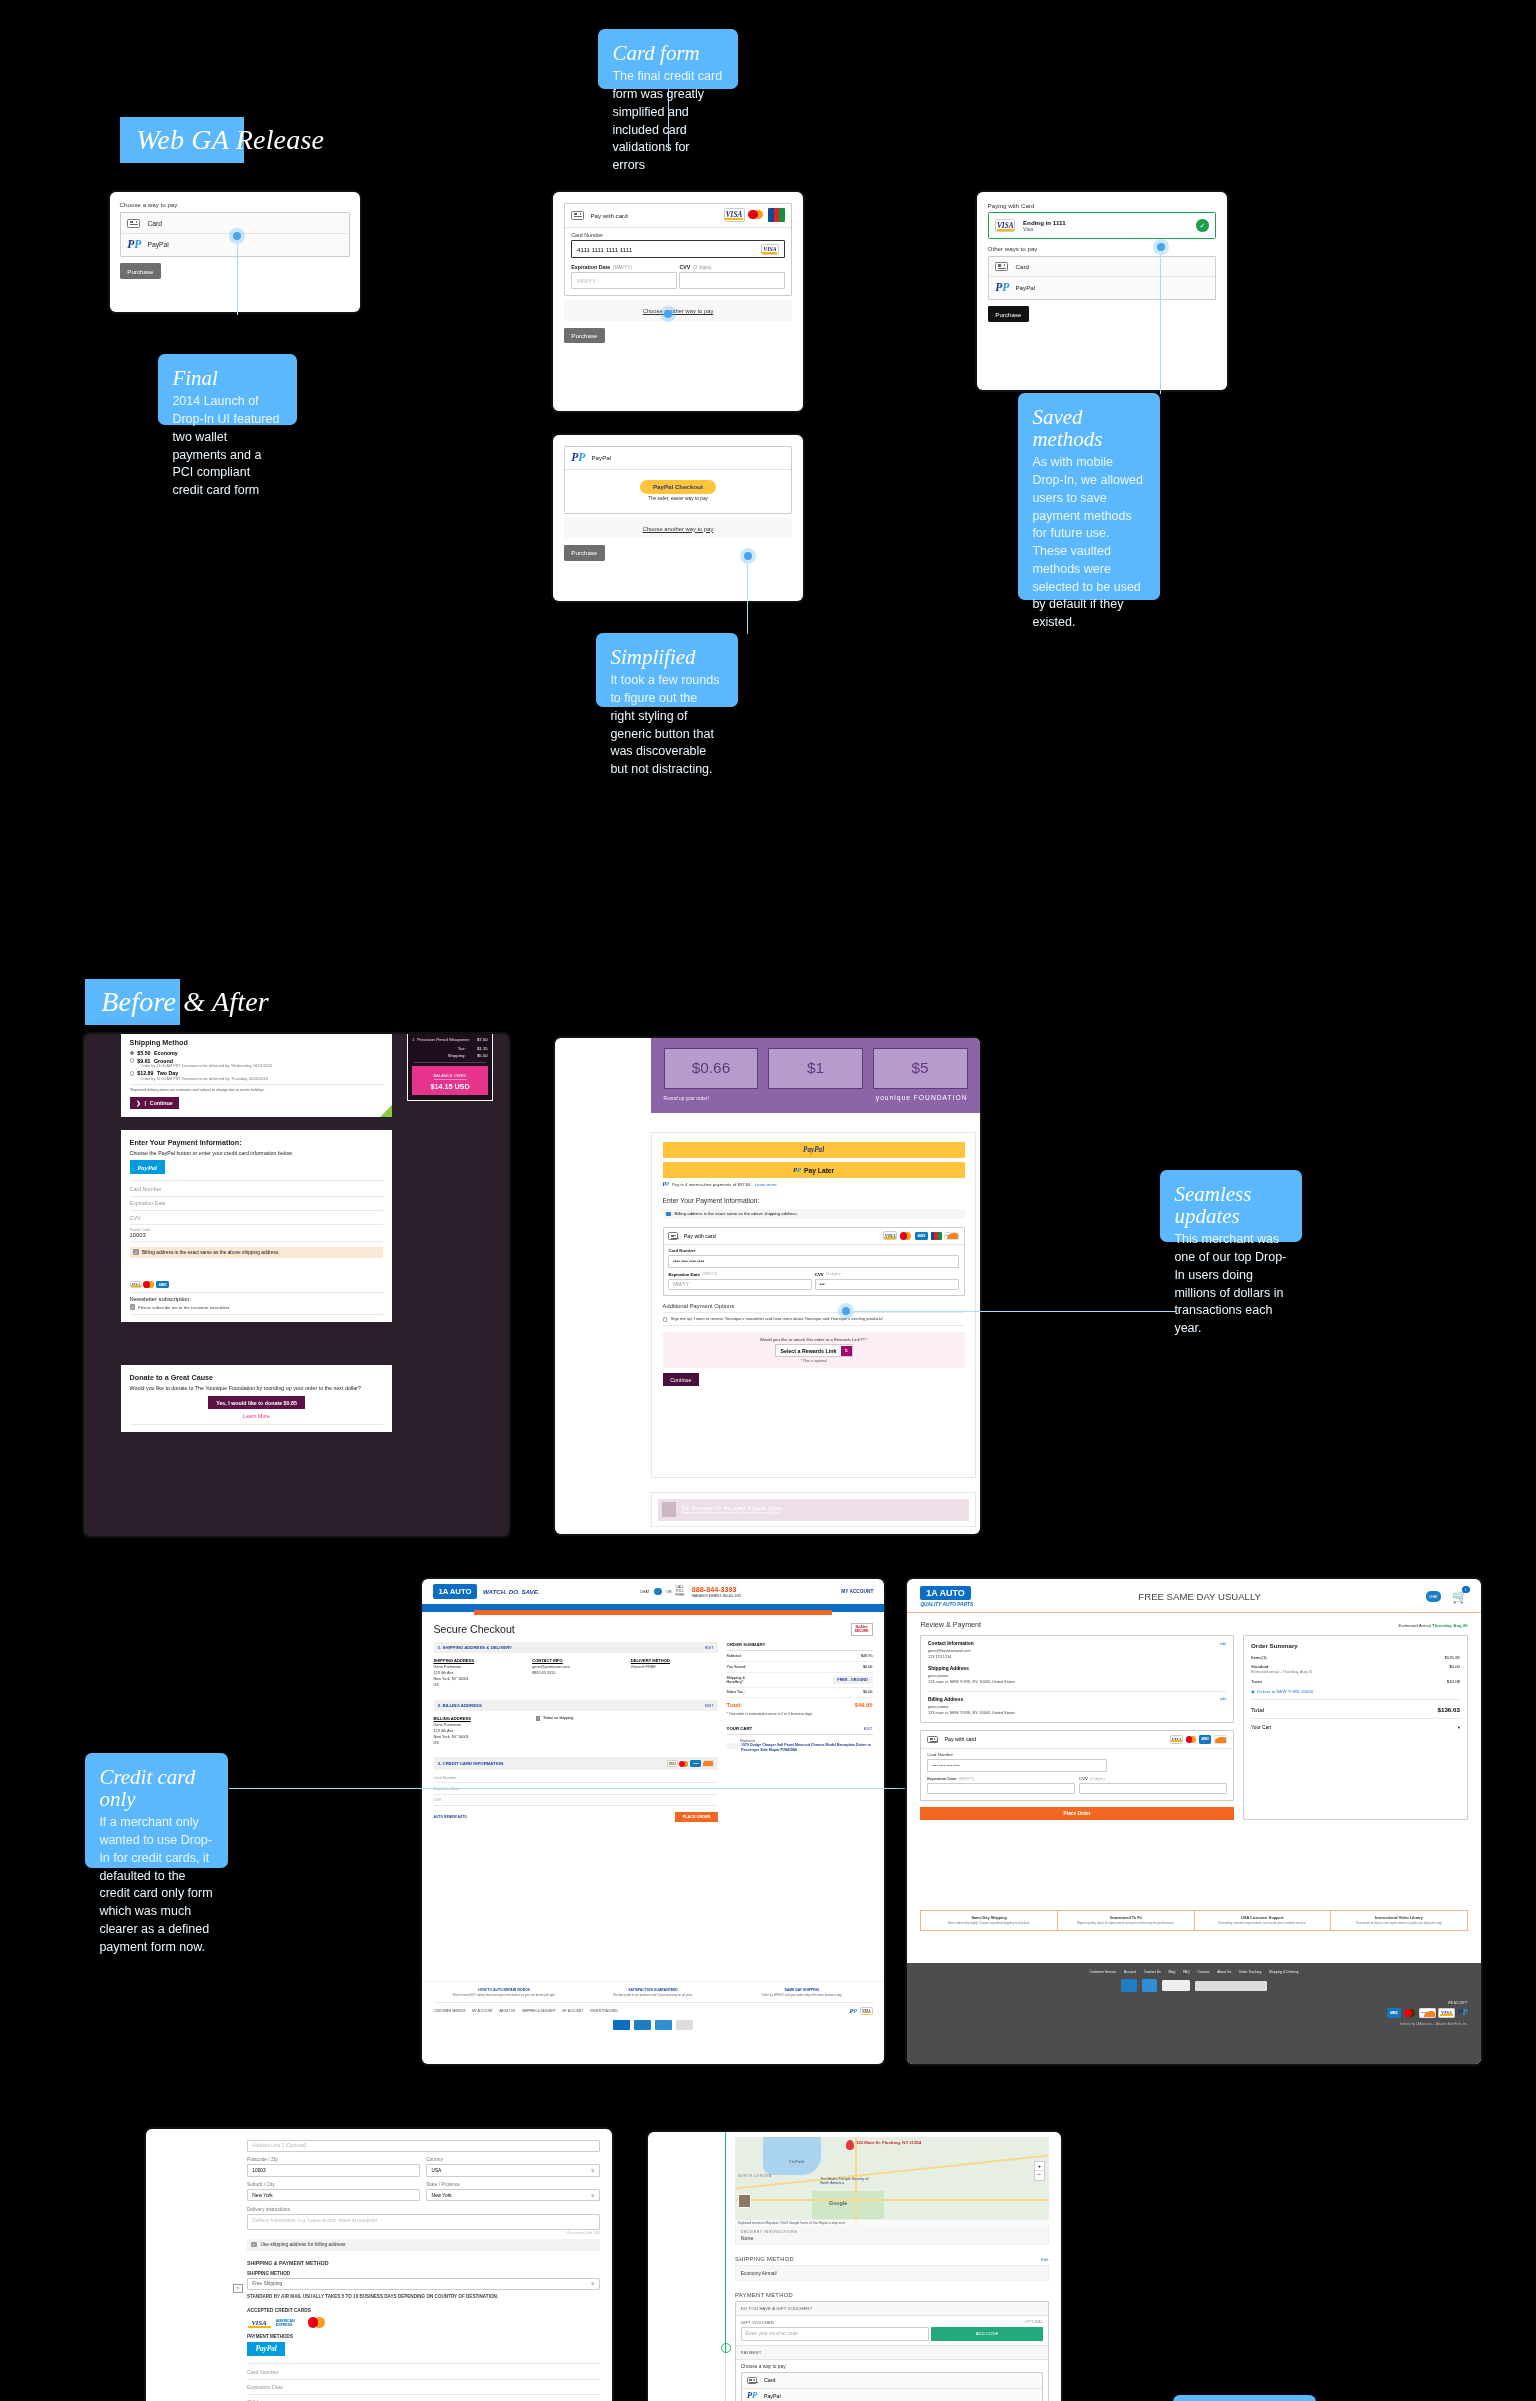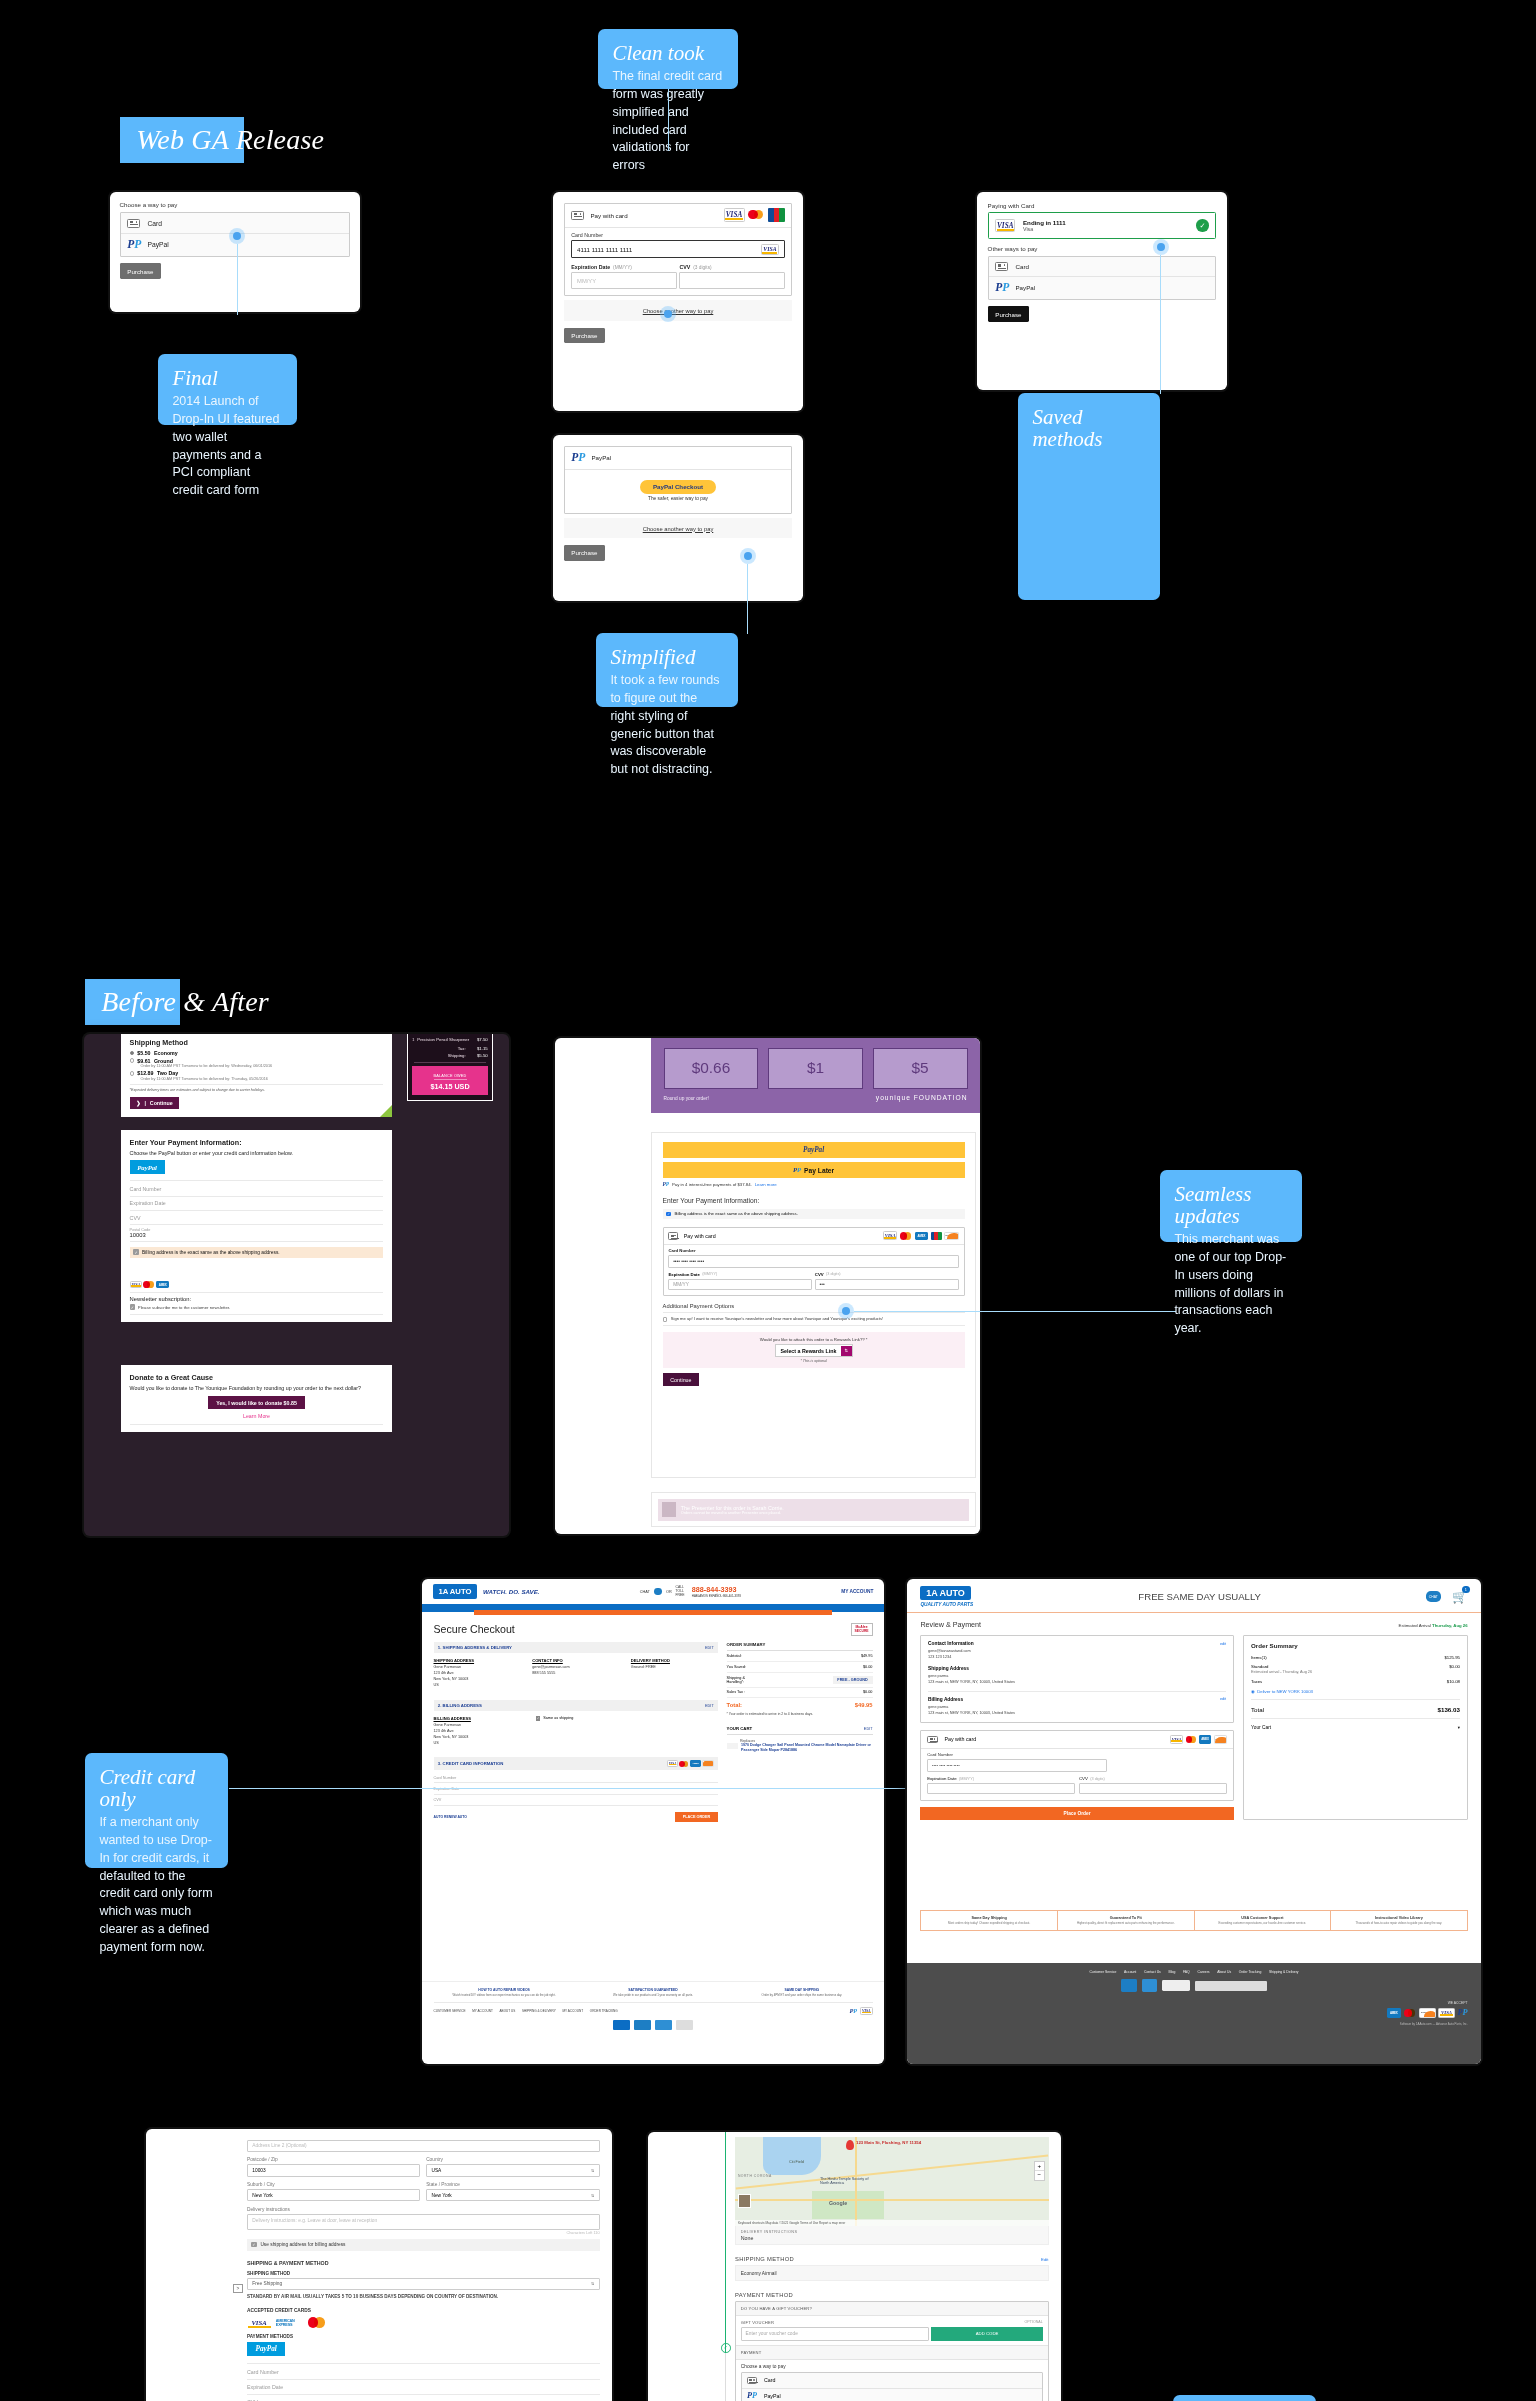--- a/index.html
+++ b/index.html
@@ -92,21 +92,21 @@
   .ln { background:#e9e9e9; height:0.5px; }
 </style>
 </head>
 <body>
 
 <div class="chip abs" style="left:120px; top:117px; width:124px; height:46px;">
   <span class="chip-title">Web GA Release</span>
 </div>
 
 <div class="callout abs" style="left:598px; top:29px; width:140px; height:60px;">
-  <h3>Clean took</h3>
+  <h3>Card form</h3>
   <p>The final credit card form was greatly simplified and included card validations for errors</p>
 </div>
 <div class="line-v abs" style="left:668px; top:89px; height:62px;"></div>
 
 <div class="frame abs" style="left:110px; top:192px; width:250px; height:120px;">
   <div class="pa">
     <div style="font-size:6.2px;color:#333;margin-bottom:4.8px;">Choose a way to pay</div>
     <div class="inputbox" style="background:#fafafa;">
       <div class="row" style="padding:5.3px 6.7px;gap:7.7px;">
         <span class="card-icon">
@@ -254,20 +254,21 @@
     <div class="btn-purchase black" style="margin-top:6.7px;">Purchase</div>
   </div>
 </div>
 <div class="dot abs" style="left:1153px; top:239px;">
     <i></i>
   </div>
 <div class="line-v abs" style="left:1160px; top:255px; height:139px;"></div>
 
 <div class="callout abs" style="left:1018px; top:393px; width:142px; height:207px;">
   <h3>Saved methods</h3>
+  <p>As with mobile Drop-In, we allowed users to save payment methods for future use. These vaulted methods were selected to be used by default if they existed.</p>
 </div>
 
 <div class="chip abs" style="left:85px; top:979px; width:95px; height:46px;">
   <span class="chip-title">Before &amp; After</span>
 </div>
 
 <div class="frame frame-dark abs" style="left:84px; top:1034px; width:425px; height:502px;">
   <div class="abs" style="left:37px; top:-2.9px; width:271px; background:#fff; padding:6.7px 8.6px 7.7px 8.6px;">
     <div style="font-size:7.2px;font-weight:bold;color:#222;margin-bottom:2.9px;">Shipping Method</div>
     <div class="row" style="gap:3.4px;margin-bottom:1.9px;">

